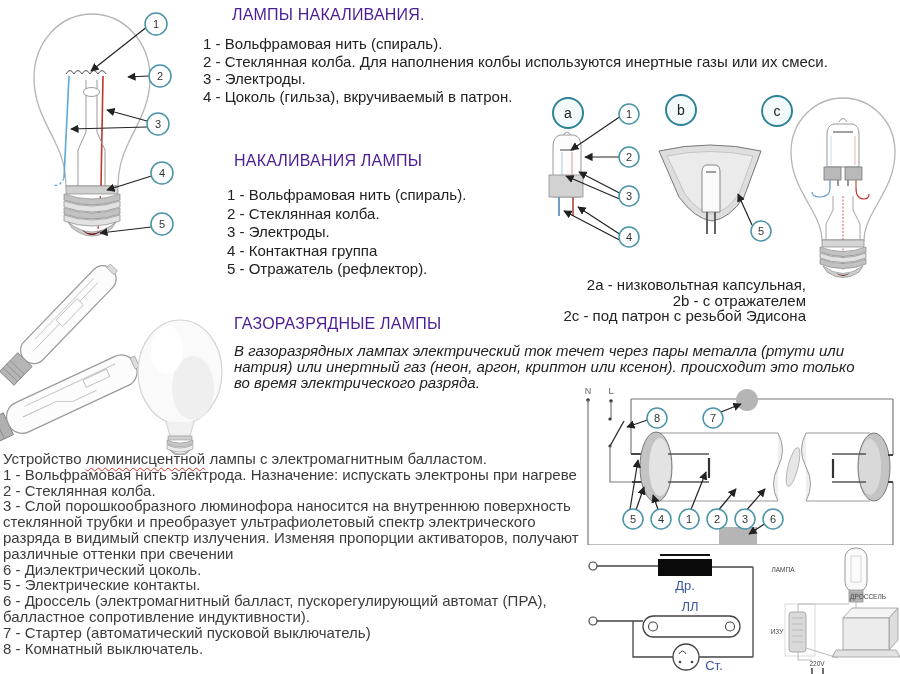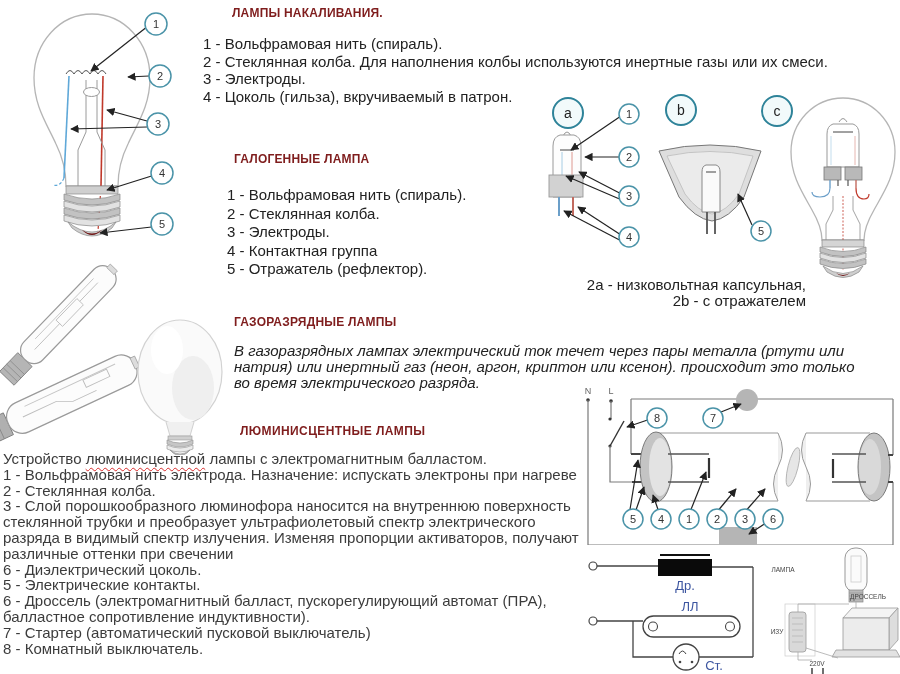--- a/index.html
+++ b/index.html
@@ -1,19 +1,19 @@
 <!DOCTYPE html>
 <html><head>
 <meta charset="utf-8">
 <style>
   html,body{margin:0;padding:0;background:#fff;}
   #page{position:relative;width:900px;height:674px;background:#fff;overflow:hidden;
         font-family:"Liberation Sans",sans-serif;color:#222;}
   .abs{position:absolute;}
-  .h1{font-weight:bold;font-size:12px;color:#7f1d1d;letter-spacing:.2px;white-space:nowrap;}
+  .h1{font-weight:normal;font-size:16px;color:#4c1d95;letter-spacing:.2px;white-space:nowrap;}
   .list{font-size:15px;color:#222;}
   .list div{line-height:17.6px;white-space:nowrap;}
   .hal-list div{line-height:18.6px;}
   .cap{font-size:15px;color:#222;text-align:right;line-height:15.6px;}
   .cap div{white-space:nowrap;}
   .body-par{font-size:15px;color:#222;line-height:16.2px;font-style:italic;}
   .fluor{font-size:15px;color:#3c3c3c;line-height:15.8px;}
   .fluor div{margin:0;}
   .sp{text-decoration:underline;text-decoration-style:wavy;text-decoration-color:#d92b2b;
       text-decoration-thickness:1px;text-underline-offset:3px;}
@@ -82,21 +82,21 @@
   </svg>
 
   <div class="abs h1" style="left:232px;top:6px;">ЛАМПЫ НАКАЛИВАНИЯ.</div>
   <div class="abs list" style="left:203px;top:35px;width:695px;">
     <div>1 - Вольфрамовая нить (спираль).</div>
     <div>2 - Стеклянная колба. Для наполнения колбы используются инертные газы или их смеси.</div>
     <div>3 - Электроды.</div>
     <div>4 - Цоколь (гильза), вкручиваемый в патрон.</div>
   </div>
 
-  <div class="abs h1" style="left:234px;top:152px;">ГАЛОГЕННЫЕ ЛАМПА</div>
+  <div class="abs h1" style="left:234px;top:152px;">НАКАЛИВАНИЯ ЛАМПЫ</div>
   <div class="abs list hal-list" style="left:227px;top:186px;width:330px;">
     <div>1 - Вольфрамовая нить (спираль).</div>
     <div>2 - Стеклянная колба.</div>
     <div>3 - Электроды.</div>
     <div>4 - Контактная группа</div>
     <div>5 - Отражатель (рефлектор).</div>
   </div>
 
   <svg class="abs" style="left:540px;top:90px;" width="360" height="200" viewBox="540 90 360 200">
     <defs>
@@ -176,20 +176,21 @@
       <circle class="co" cx="629" cy="237" r="10"></circle>
         <text class="cot" x="629" y="241">4</text>
       <circle class="co" cx="761" cy="231" r="10"></circle>
         <text class="cot" x="761" y="235">5</text>
     </g>
   </svg>
 
   <div class="abs cap" style="left:540px;top:277px;width:266px;">
     <div>2a - низковольтная капсульная,</div>
     <div>2b - с отражателем</div>
+    <div>2c - под патрон с резьбой Эдисона</div>
   </div>
 
   <div class="abs h1" style="left:234px;top:315px;">ГАЗОРАЗРЯДНЫЕ ЛАМПЫ</div>
   <div class="abs body-par" style="left:234px;top:343px;width:625px;">В газоразрядных лампах электрический ток течет через пары металла (ртути или натрия) или инертный газ (неон, аргон, криптон или ксенон). происходит это только во время электрического разряда.</div>
 
   <svg class="abs" style="left:0;top:245px;" width="235" height="210" viewBox="0 245 235 210">
 
     <g transform="rotate(-46 68 315)">
       <rect x="-20" y="305" width="26" height="20" fill="#b5b5b5" stroke="#777" stroke-width="0.8"></rect>
       <path d="M -15 305 V 325 M -10 305 V 325 M -5 305 V 325" stroke="#8b8b8b" stroke-width="0.8"></path>
@@ -215,21 +216,20 @@
       <ellipse cx="193" cy="388" rx="21" ry="32" fill="#efefef"></ellipse>
       <ellipse cx="167" cy="350" rx="16" ry="24" fill="#ffffff"></ellipse>
       <path d="M 166 422 L 170 436 L 190 436 L 194 422" fill="#f0f0f0" stroke="#ccc" stroke-width="0.9"></path>
       <rect x="168" y="436" width="24" height="4" fill="#cfcfcf" stroke="#999" stroke-width="0.6"></rect>
       <path d="M 167 440 q 13 6 26 0 l 0 4 q -13 6 -26 0 z" fill="#c6c6c6" stroke="#909090" stroke-width="0.6"></path>
       <path d="M 167 445 q 13 6 26 0 l 0 4 q -13 6 -26 0 z" fill="#ececec" stroke="#909090" stroke-width="0.6"></path>
       <path d="M 170 450 Q 180 458 190 450 L 187 453 Q 180 458 173 453 Z" fill="#b9b9b9" stroke="#8c8c8c" stroke-width="0.6"></path>
     </g>
   </svg>
 
-  <div class="abs h1" style="left:240px;top:424px;letter-spacing:.4px;">ЛЮМИНИСЦЕНТНЫЕ ЛАМПЫ</div>
   <div class="abs fluor" style="left:3px;top:451px;width:584px;">
     <div><span>Устройство </span><span class="sp">люминисцентной</span><span> лампы с электромагнитным балластом.</span></div>
     <div>1 - Вольфрамовая нить электрода. Назначение: испускать электроны при нагреве</div>
     <div>2 - Стеклянная колба.</div>
     <div>3 - Слой порошкообразного люминофора наносится на внутреннюю поверхность стеклянной трубки и преобразует ультрафиолетовый спектр электрического разряда в видимый спектр излучения. Изменяя пропорции активаторов, получают различные оттенки при свечении</div>
     <div>6 - Диэлектрический цоколь.</div>
     <div>5 - Электрические  контакты.</div>
     <div>6 - Дроссель (электромагнитный балласт, пускорегулирующий автомат (ПРА), балластное сопротивление индуктивности).</div>
     <div>7 - Стартер  (автоматический пусковой выключатель)</div>
     <div>8 - Комнатный выключатель.</div>

